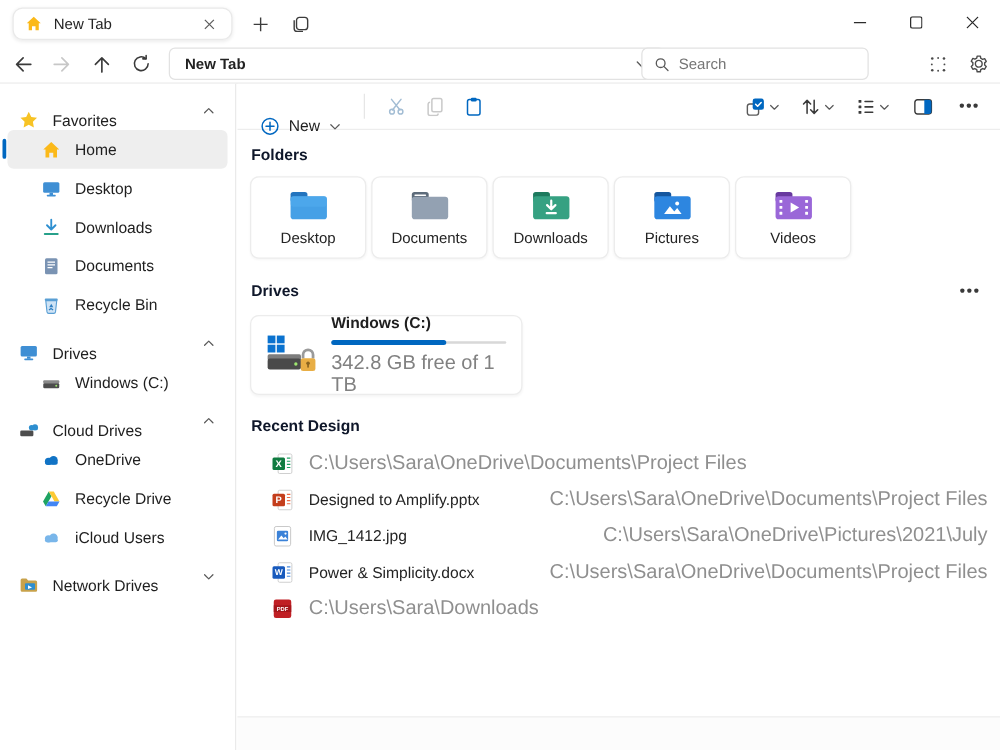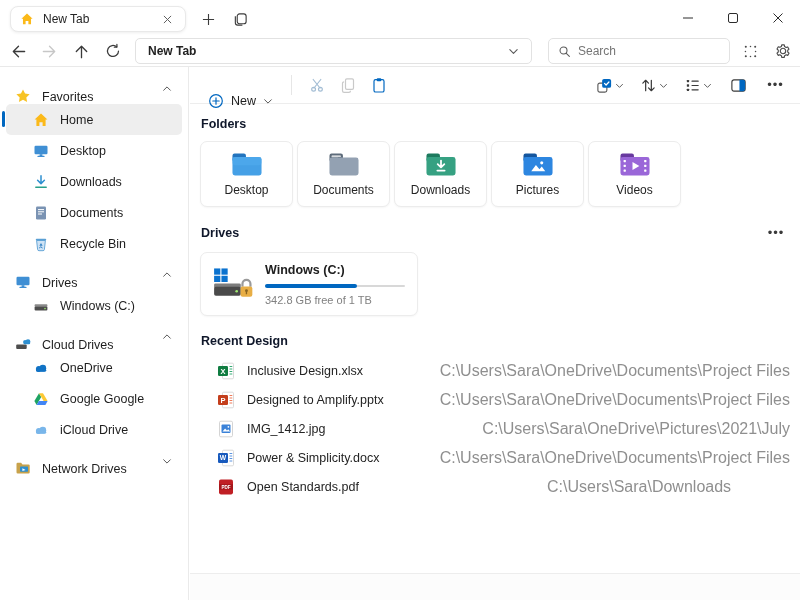--- a/index.html
+++ b/index.html
@@ -30,21 +30,21 @@
   
   .navbar { position:absolute; top:36px; left:0; right:0; height:30px; }
   .nav-btn { position:absolute; top:2px; width:28px; height:26px; }
   .addressbar {
     position:absolute; left:135px; top:2px; width:397px; height:26px;
     border:1px solid #e2e2e2; border-radius:5px; background:#fff;
     display:flex; align-items:center; padding:0 12px; gap:8px;
   }
   .address-text { flex:1; font-weight:700; font-size:12px; color:#222; }
   .searchbox {
-    position:absolute; left:548px; top:2px; width:182px; height:26px;
+    position:absolute; left:513px; top:2px; width:182px; height:26px;
     border:1px solid #e2e2e2; border-radius:5px; background:#fff;
     display:flex; align-items:center; padding:0 9px; gap:7px;
   }
   .searchbox input { border:none; outline:none; flex:1; min-width:0; font-family:inherit; font-size:12px; background:transparent; }
   .searchbox input::placeholder { color:#757575; }
   .nav-extra1 { position:absolute; left:738px; top:3px; width:25px; height:24px; }
   .nav-extra2 { position:absolute; left:770px; top:3px; width:25px; height:24px; }
   .top-divider { position:absolute; top:66px; left:0; right:0; height:1px; background:#e9e9e9; }
 
   
@@ -88,21 +88,21 @@
   .drive-card {
     width:218px; height:64px; border:1px solid #ececec; border-radius:7px; background:#fff;
     box-shadow:0 1px 2px rgba(0,0,0,.04);
     display:flex; align-items:center; gap:12px; padding:0 12px; cursor:default;
   }
   .drive-info { flex:1; min-width:0; }
   .drive-name { font-size:12.5px; font-weight:700; color:#202020; }
   .drive-bar { position:relative; height:4px; margin:7px 0 6px 0; }
   .drive-track { position:absolute; left:0; right:0; top:1.5px; height:1.5px; background:#d8d8d8; border-radius:1px; }
   .drive-fill { position:absolute; left:0; top:0; height:4px; background:#0067c0; border-radius:2px; }
-  .drive-storage { font-size:11px; color:#818181; }
+  .drive-storage { font-size:16px; color:#818181; }
 
   .recent-heading { margin:18px 1px 8px 1px; }
   .file-row { display:flex; align-items:center; height:29px; padding-left:17px; gap:12px; border-radius:5px; cursor:default; }
   .ficon { width:18px; height:18px; flex:0 0 18px; }
   .file-name { width:288px; font-size:12.5px; color:#242424; white-space:nowrap; overflow:hidden; }
   .file-path { font-size:16px; color:#8f8f8f; white-space:nowrap; }
 
   .footer { position:absolute; left:0; right:0; bottom:0; height:27px; border-top:1px solid #ededed; background:#fcfcfc; }
 </style>
 </head>
@@ -340,34 +340,34 @@
   </div>
 
   <div class="side-item lvl1">
     <span class="sicon">
       <svg width="16" height="16" viewBox="0 0 16 16">
         <path d="M6 2.2 1.4 10.1 3.6 13.9 8.2 6z" fill="#1ea362"></path>
         <path d="M10 2.2 H6 L10.6 10.1 H14.6z" fill="#fcc934"></path>
         <path d="M3.6 13.9h8.8l2.2-3.8H5.8z" fill="#4285f4"></path>
       </svg>
     </span>
-    <span>Google Google</span>
+    <span>Recycle Drive</span>
   </div>
 
   <div class="side-item lvl1">
     <span class="sicon">
       <svg width="16" height="16" viewBox="0 0 16 16">
           <g fill="#79b6ea">
             <circle cx="5.8" cy="9" r="2.9"></circle>
             <circle cx="9.8" cy="8.2" r="3.4"></circle>
             <rect x="3" y="8.6" width="10.2" height="3.2" rx="1.6"></rect>
           </g>
         </svg>
     </span>
-    <span>iCloud Drive</span>
+    <span>iCloud Users</span>
   </div>
 
   <div class="side-item lvl0">
     <span class="sicon">
       <svg width="16" height="16" viewBox="0 0 16 16">
         <path d="M1.5 4a1.2 1.2 0 0 1 1.2-1.2h3.4l1.4 1.6h6a1.2 1.2 0 0 1 1.2 1.2v6.6a1.2 1.2 0 0 1-1.2 1.2H2.7a1.2 1.2 0 0 1-1.2-1.2z" fill="#c8a24b"></path>
         <rect x="5" y="6.6" width="8" height="5.2" rx="0.8" fill="#2e8fd0"></rect>
         <path d="M7.4 8.2l3.2 1.7-3.2 1.2z" fill="#fff"></path>
       </svg>
     </span>
@@ -569,21 +569,20 @@
 
     <div class="file-row">
       <span class="ficon">
         <svg width="18" height="18" viewBox="0 0 18 18">
           <rect x="5.5" y="1.2" width="11" height="15.6" rx="1.2" fill="#fff" stroke="#cfcfcf" stroke-width="0.8"></rect>
           <path d="M12.5 4.5h2.8M12.5 7h2.8M12.5 9.5h2.8M12.5 12h2.8" stroke="#21a366" stroke-width="0.9"></path>
           <rect x="1" y="4" width="10" height="10" rx="1.2" fill="#107c41"></rect>
           <text x="6" y="11.6" text-anchor="middle" font-family="Liberation Sans, sans-serif" font-size="7.5" font-weight="bold" fill="#fff">X</text>
         </svg>
       </span>
-      <span class="file-name">Inclusive Design.xlsx</span>
       <span class="file-path">C:\Users\Sara\OneDrive\Documents\Project Files</span>
     </div>
 
     <div class="file-row">
       <span class="ficon">
         <svg width="18" height="18" viewBox="0 0 18 18">
           <rect x="5.5" y="1.2" width="11" height="15.6" rx="1.2" fill="#fff" stroke="#cfcfcf" stroke-width="0.8"></rect>
           <path d="M12.5 4.5h2.8M12.5 7h2.8M12.5 9.5h2.8M12.5 12h2.8" stroke="#ed6c47" stroke-width="0.9"></path>
           <rect x="1" y="4" width="10" height="10" rx="1.2" fill="#c43e1c"></rect>
           <text x="6" y="11.6" text-anchor="middle" font-family="Liberation Sans, sans-serif" font-size="7.5" font-weight="bold" fill="#fff">P</text>
@@ -620,20 +619,19 @@
     </div>
 
     <div class="file-row">
       <span class="ficon">
         <svg width="18" height="18" viewBox="0 0 18 18">
           <rect x="2" y="1.6" width="14" height="14.8" rx="1.8" fill="#c01f24"></rect>
           <rect x="2" y="6.2" width="14" height="5.4" fill="#a5161b"></rect>
           <text x="9" y="10.9" text-anchor="middle" font-family="Liberation Sans, sans-serif" font-size="4.6" font-weight="bold" fill="#fff">PDF</text>
         </svg>
       </span>
-      <span class="file-name">Open Standards.pdf</span>
       <span class="file-path">C:\Users\Sara\Downloads</span>
     </div>
 
   </div>
 
   <div class="footer"></div>
 </main>
 
 </body></html>

